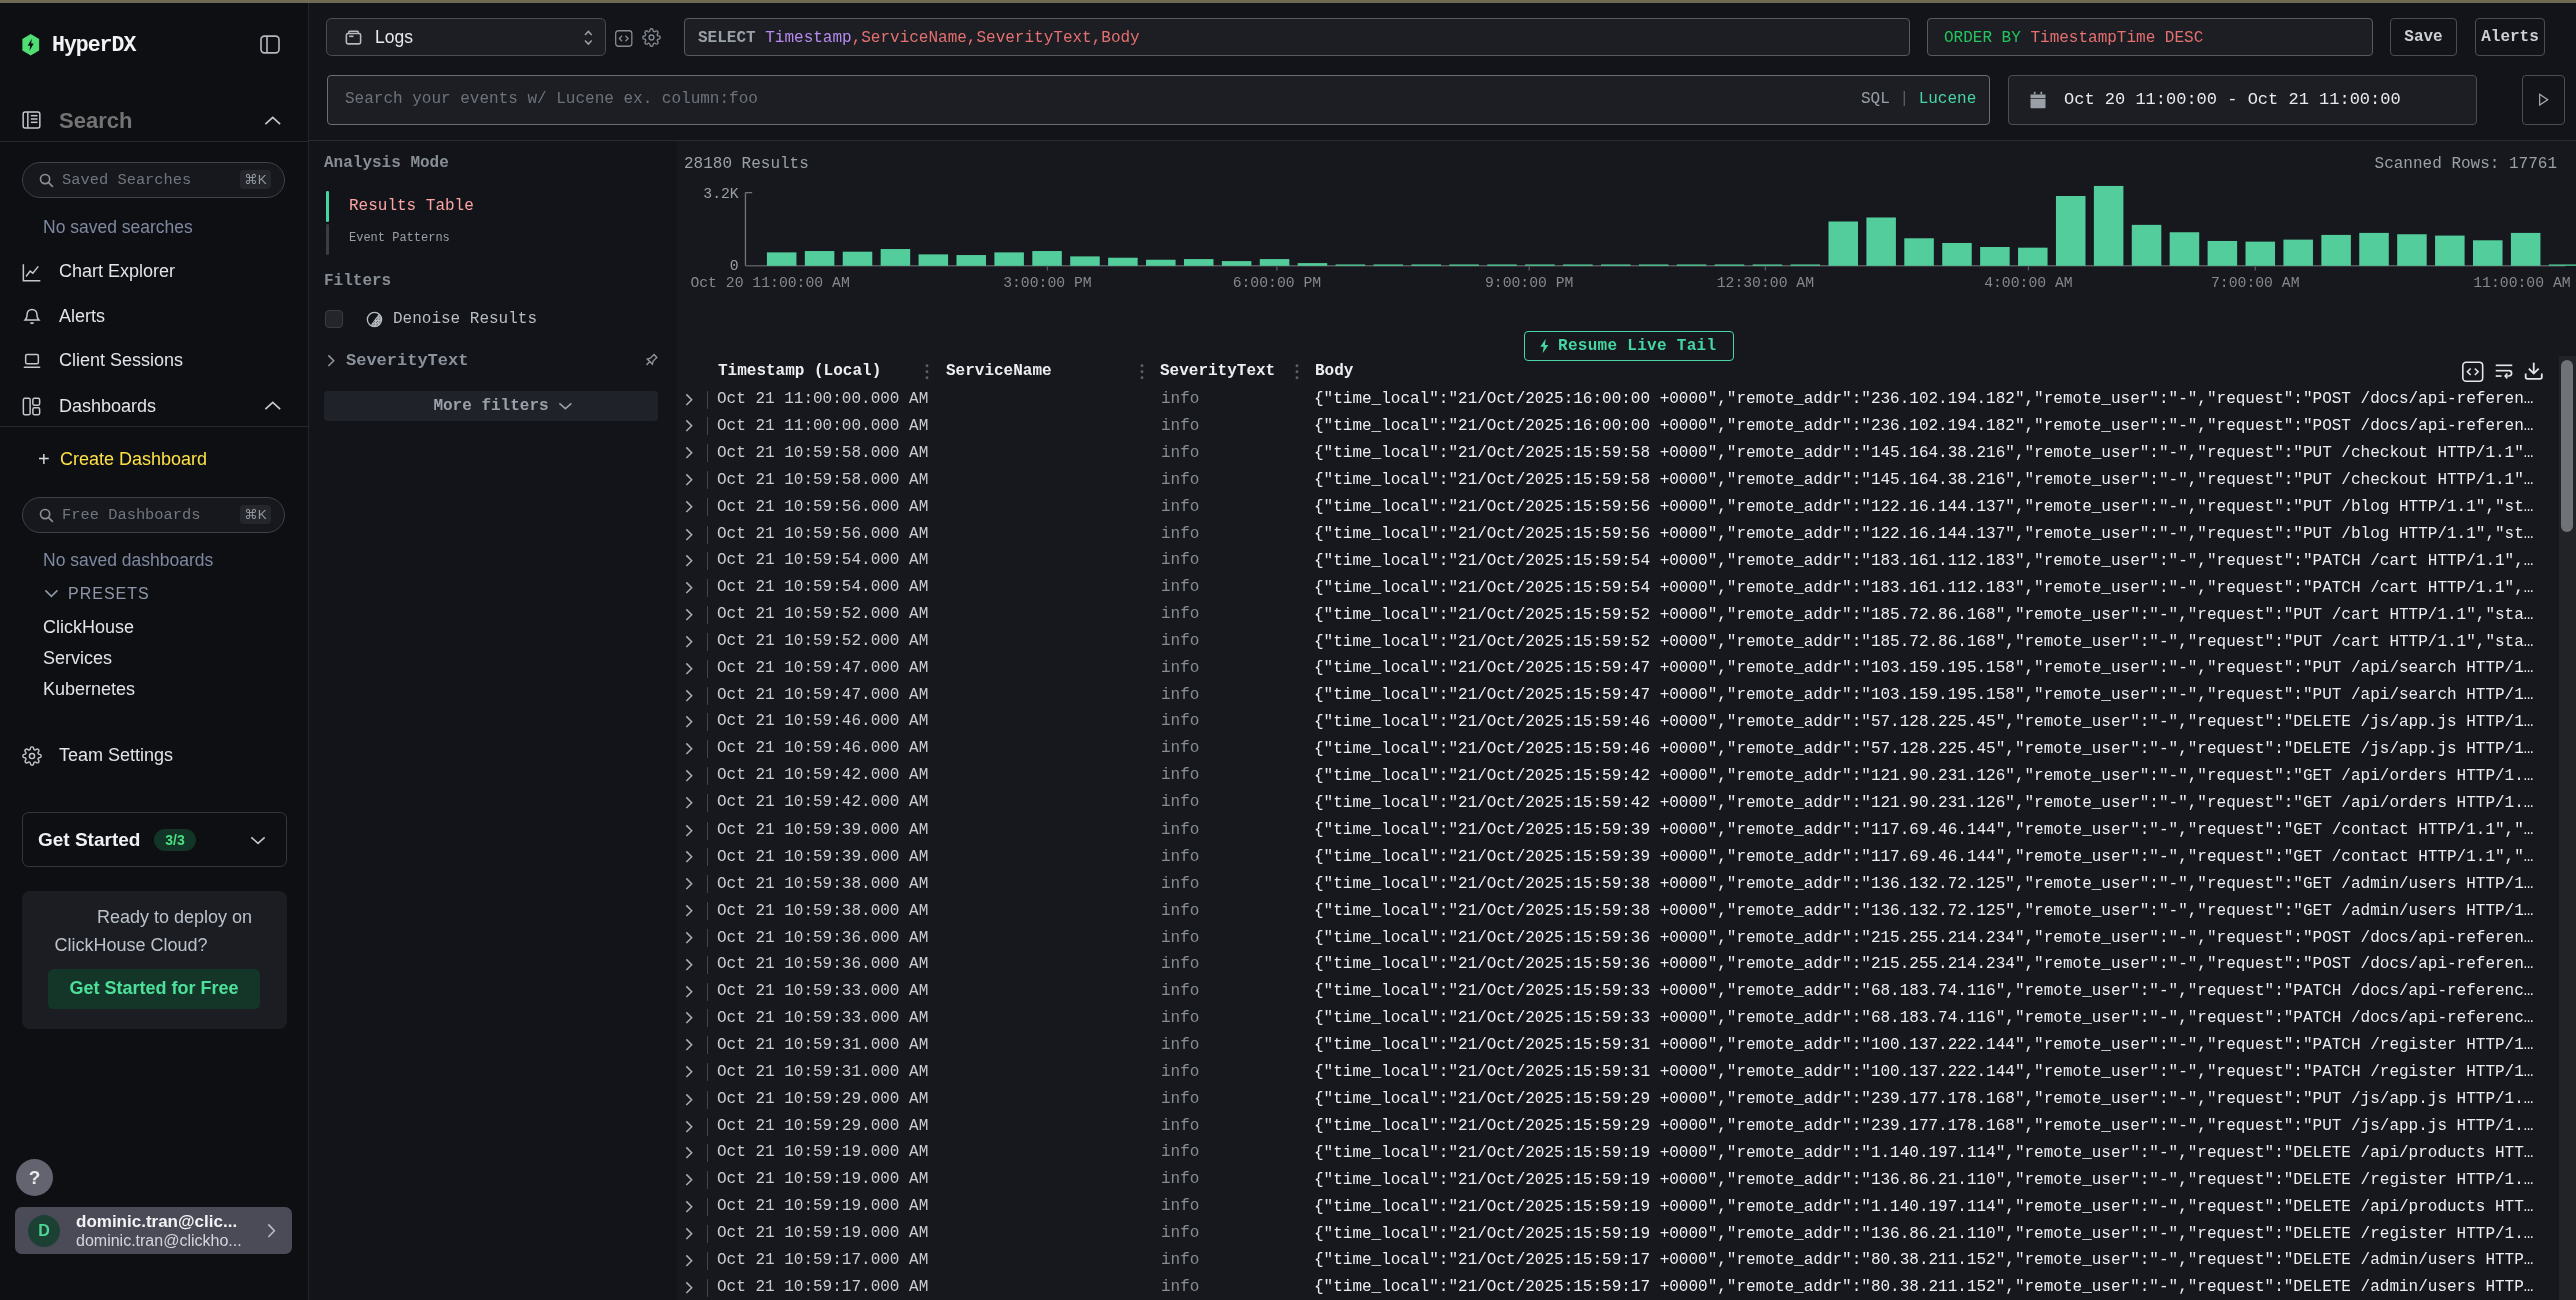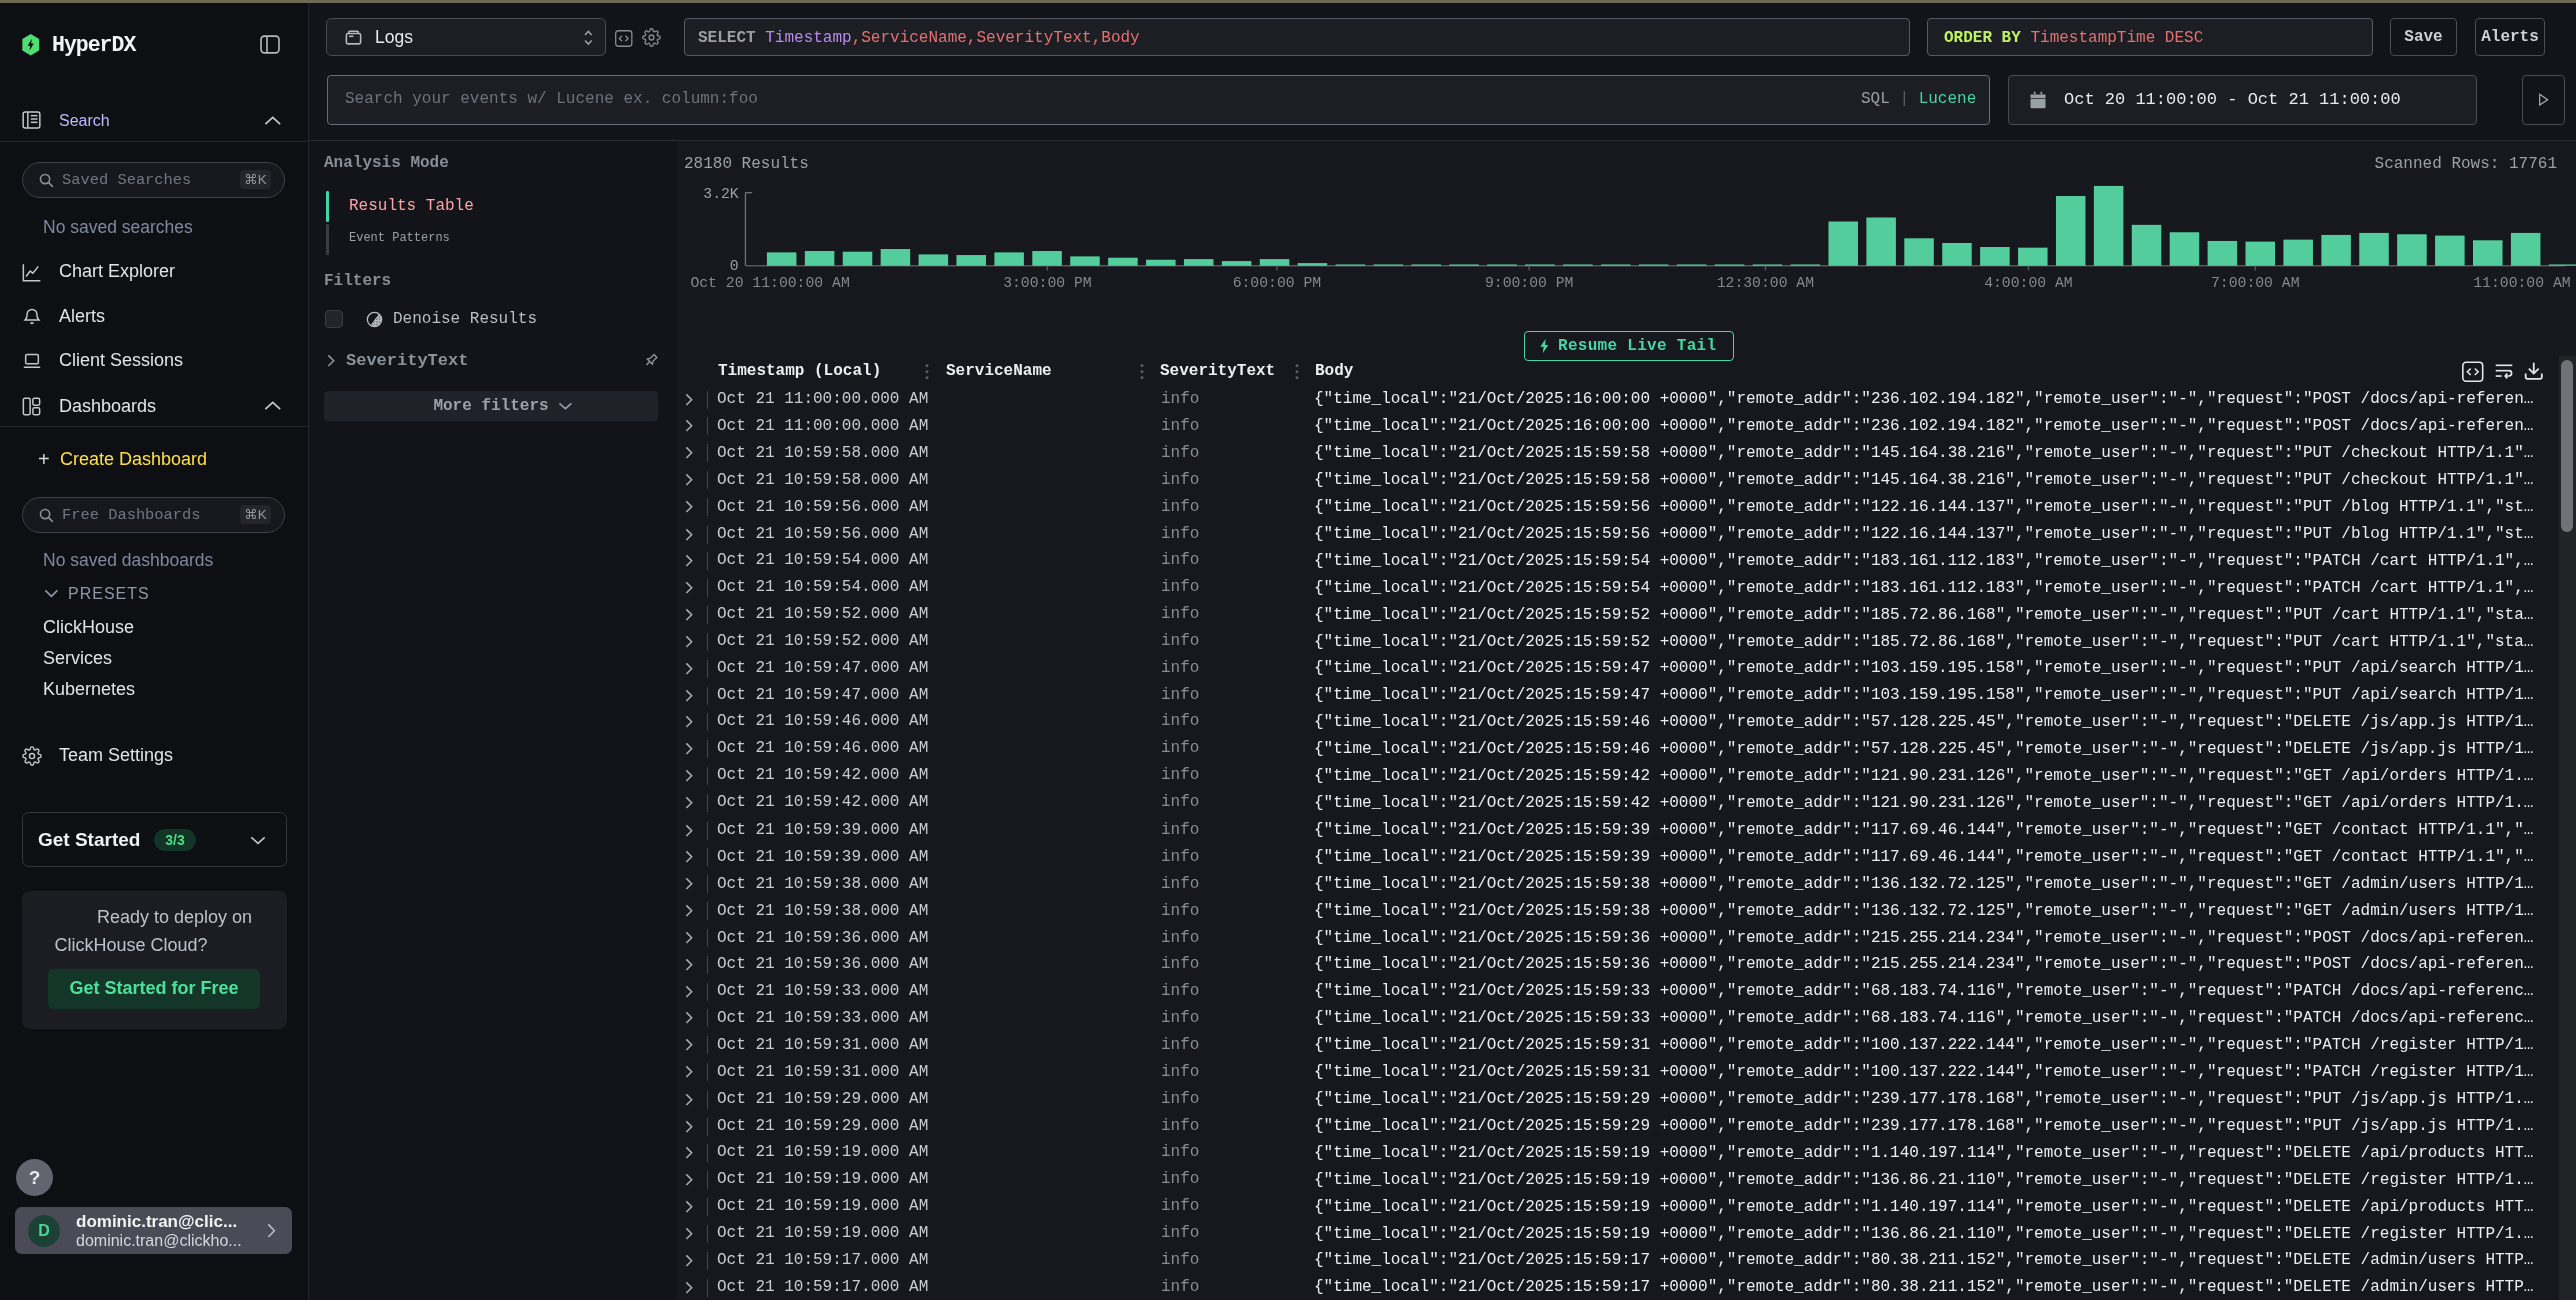--- a/index.html
+++ b/index.html
@@ -18,21 +18,21 @@
 <rect x="1.5" y="1.5" width="27" height="25" rx="5"></rect>
     <line x1="10.5" y1="2" x2="10.5" y2="26"></line>
 </svg>
 <svg class="a" style="left:22px;top:111px;" width="19" height="18" viewBox="0 0 28 27" fill="none" stroke="#c3c7ce" stroke-width="2.2">
 <rect x="1.5" y="1.5" width="25" height="24" rx="3"></rect>
     <line x1="8.5" y1="2" x2="8.5" y2="25"></line>
 <line x1="13" y1="7" x2="23" y2="7"></line>
     <line x1="13" y1="12" x2="23" y2="12"></line>
     <line x1="13" y1="17" x2="23" y2="17"></line>
 </svg>
-<div class="a sans" style="left:59px;top:108px;font-size:16px;line-height:25.5px;color:#c4b5fd;white-space:pre;font-weight:normal;">Search</div>
+<div class="a sans" style="left:59px;top:108px;font-size:22px;line-height:25.5px;color:#737373;white-space:pre;font-weight:bold;">Search</div>
 <svg class="a" style="left:264px;top:116px;" width="17.5" height="9.4" viewBox="0 0 26 14" fill="none" stroke="#c3c7ce" stroke-width="2.6">
     <polyline points="2,12 13,2 24,12"></polyline>
   </svg>
 <div class="a" style="left:0px;top:141px;width:309px;height:0.7px;background:#26282d;"></div>
 <div class="a" style="left:22px;top:162px;width:263px;height:36px;background:#17181d;border:1.3px solid #3e4149;border-radius:18px;"></div>
 <svg class="a" style="left:38px;top:172px;" width="17" height="17" viewBox="0 0 24 24" fill="none" stroke="#8a9099" stroke-width="2.3">
     <circle cx="10" cy="10" r="6.5"></circle>
     <line x1="15" y1="15" x2="21" y2="21"></line>
   </svg>
 <div class="a mono" style="left:62px;top:170px;font-size:15.4px;line-height:20px;color:#70767f;white-space:pre;">Saved Searches</div>
@@ -125,21 +125,21 @@
     <polyline points="10.5,8.5 6.5,12.5 10.5,16.5"></polyline>
     <polyline points="15.5,8.5 19.5,12.5 15.5,16.5"></polyline>
   </svg>
 <svg class="a" style="left:642px;top:28px;" width="19" height="19" viewBox="0 0 24 24" fill="none" stroke="#868b93" stroke-width="1.7">
 <circle cx="12" cy="12" r="3.1"></circle>
 <path d="M19.4 15a1.65 1.65 0 0 0 .33 1.82l.06.06a2 2 0 1 1-2.83 2.83l-.06-.06a1.65 1.65 0 0 0-1.82-.33 1.65 1.65 0 0 0-1 1.51V21a2 2 0 1 1-4 0v-.09A1.65 1.65 0 0 0 9 19.4a1.65 1.65 0 0 0-1.82.33l-.06.06a2 2 0 1 1-2.83-2.83l.06-.06a1.65 1.65 0 0 0 .33-1.82 1.65 1.65 0 0 0-1.51-1H3a2 2 0 1 1 0-4h.09A1.65 1.65 0 0 0 4.6 9a1.65 1.65 0 0 0-.33-1.82l-.06-.06a2 2 0 1 1 2.83-2.83l.06.06a1.65 1.65 0 0 0 1.82.33H9a1.65 1.65 0 0 0 1-1.51V3a2 2 0 1 1 4 0v.09a1.65 1.65 0 0 0 1 1.51 1.65 1.65 0 0 0 1.82-.33l.06-.06a2 2 0 1 1 2.83 2.83l-.06.06a1.65 1.65 0 0 0-.33 1.82V9a1.65 1.65 0 0 0 1.51 1H21a2 2 0 1 1 0 4h-.09a1.65 1.65 0 0 0-1.51 1Z"></path>
   </svg>
 <div class="a" style="left:684px;top:18px;width:1226px;height:38px;background:#1c1e23;border:1.3px solid #575a64;border-radius:4px;"></div>
 <div class="a mono" style="left:698px;top:27.5px;font-size:16px;line-height:20px;white-space:pre;"><span style="color:#9aa0a8;font-weight:bold;">SELECT </span><span style="color:#b78af0;">Timestamp</span><span style="color:#e57070;">,ServiceName,SeverityText,Body</span></div>
 <div class="a" style="left:1927px;top:18px;width:446px;height:38px;background:#1c1e23;border:1.3px solid #575a64;border-radius:4px;"></div>
-<div class="a mono" style="left:1944px;top:27.5px;font-size:16px;line-height:20px;white-space:pre;"><span style="color:#bef264;font-weight:bold;">ORDER BY </span><span style="color:#e57070;">TimestampTime DESC</span></div>
+<div class="a mono" style="left:1944px;top:27.5px;font-size:16px;line-height:20px;white-space:pre;"><span style="color:#22c55e;font-weight:normal;">ORDER BY </span><span style="color:#e57070;">TimestampTime DESC</span></div>
 <div class="a" style="left:2390px;top:18px;width:67px;height:38px;border:1.3px solid #4a4d55;border-radius:4px;"></div>
 <div class="a mono" style="left:2390px;top:27px;font-size:16px;line-height:21px;color:#cdd1d7;white-space:pre;width:67px;text-align:center;white-space:nowrap;font-weight:bold;">Save</div>
 <div class="a" style="left:2475px;top:18px;width:70px;height:38px;border:1.3px solid #4a4d55;border-radius:4px;"></div>
 <div class="a mono" style="left:2475px;top:27px;font-size:16px;line-height:21px;color:#cdd1d7;white-space:pre;width:70px;text-align:center;white-space:nowrap;font-weight:bold;">Alerts</div>
 <div class="a" style="left:327px;top:75px;width:1663px;height:50px;background:#1c1e23;border:1.3px solid #6b6e78;border-radius:4px;"></div>
 <div class="a mono" style="left:345px;top:89px;font-size:16px;line-height:21px;color:#6d727b;white-space:pre;">Search your events w/ Lucene ex. column:foo</div>
 <div class="a mono" style="left:1861px;top:89px;font-size:16px;line-height:20px;white-space:pre;"><span style="color:#9aa0a8;">SQL</span><span style="color:#5a5e66;"> | </span><span style="color:#46d6a4;">Lucene</span></div>
 <div class="a" style="left:2008px;top:75px;width:469px;height:50px;background:#1c1e23;border:1.3px solid #4a4d55;border-radius:4px;"></div>
 <svg class="a" style="left:2028px;top:90px;" width="20" height="20" viewBox="0 0 24 24" fill="#9aa0a8">
 <path d="M7 2 h2 v3 H7 Z M15 2 h2 v3 h-2 Z"></path>

